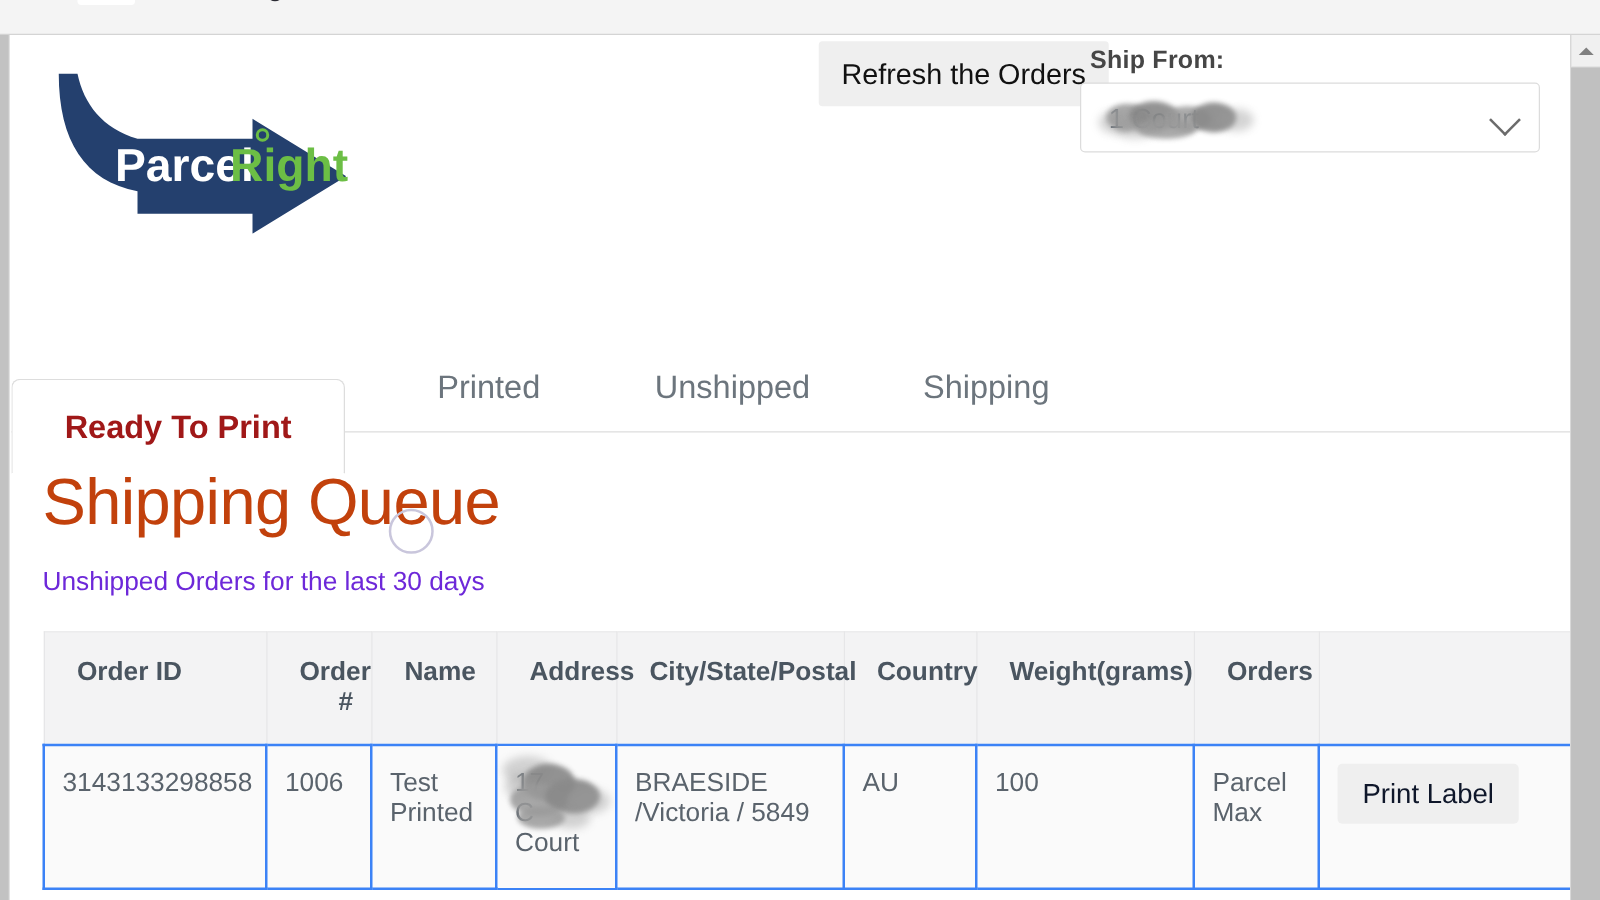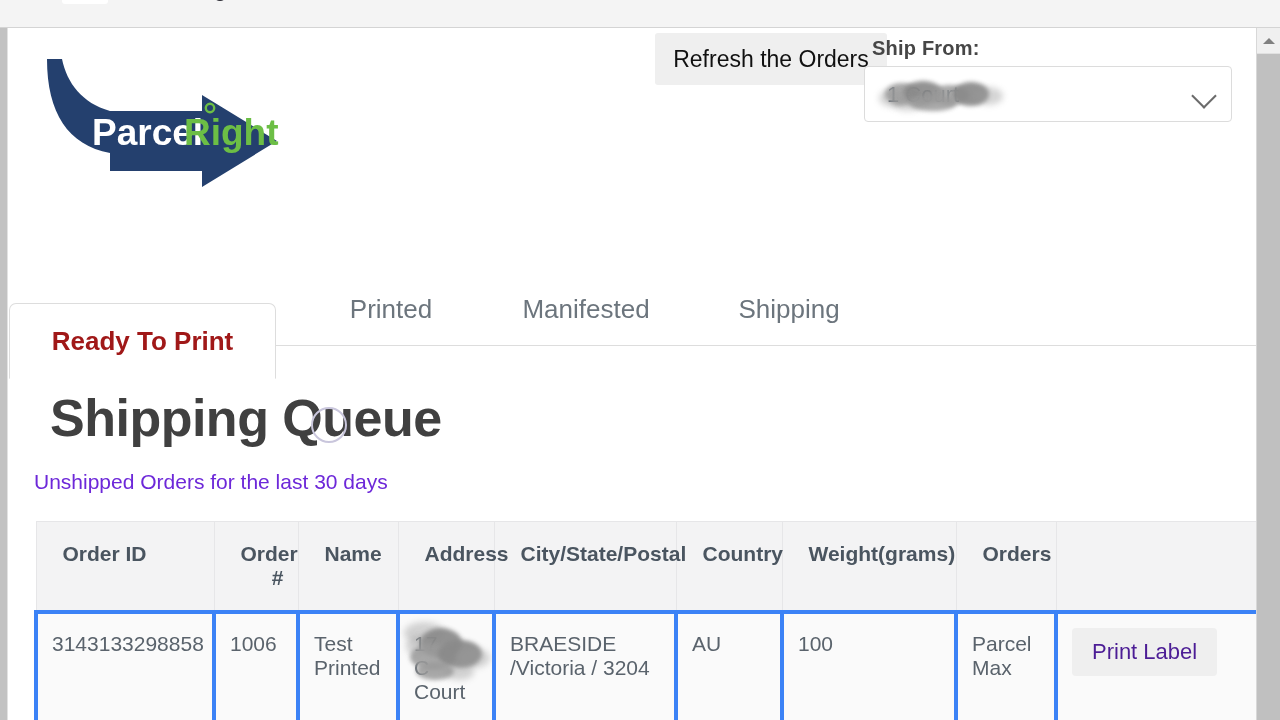--- a/index.html
+++ b/index.html
@@ -222,25 +222,25 @@
     border-bottom: 1px solid #ffffff;
     border-radius: 7px 7px 0 0;
     z-index: 3;
   }
 
   
   #content {
     padding: 30px 25px 0 25px;
   }
   #page-title {
-    margin: 16px;
+    margin: 0;
     font-family: "Liberation Sans", sans-serif;
     font-size: 52px;
-    font-weight: bold;
-    color: #404040;
+    font-weight: normal;
+    color: #c2410c;
     letter-spacing: -0.5px;
     line-height: 1.0;
   }
   #page-subtitle {
     margin: 26px 0 0 0;
     font-family: "Liberation Sans", sans-serif;
     font-size: 21px;
     color: #6d28d9;
   }
 
@@ -261,21 +261,21 @@
     font-weight: bold;
     text-align: left;
     vertical-align: top;
     padding: 20px 14px 0 26px;
     height: 90px;
     box-sizing: border-box;
   }
   #orders-table th .wrap-right { display: block; text-align: right; }
   #orders-table td {
     background: #fafafa;
-    border: 4px solid #3b82f6;
+    border: 2px solid #3b82f6;
     color: #5a636c;
     font-size: 21px;
     text-align: left;
     vertical-align: top;
     padding: 18px 14px 0 14px;
     height: 115px;
     box-sizing: border-box;
   }
   
   .col-orderid  { width: 178px; }
@@ -297,21 +297,21 @@
     left: 4px; top: 8px;
     width: 92px; height: 74px;
     pointer-events: none;
   }
 
   #print-label-button {
     display: inline-block;
     background: #efefef;
     border: none;
     border-radius: 4px;
-    color: #4c1d95;
+    color: #0f172a;
     font-family: "Liberation Sans", sans-serif;
     font-size: 22px;
     padding: 11px 20px;
     margin-top: -4px;
     cursor: pointer;
     white-space: nowrap;
   }
 
   
   #click-ring {
@@ -383,21 +383,21 @@
     </div>
 
     <div id="tabs">
       <div class="tab active" style="left:0px; width:267px;margin-top:32px;">
         <span>Ready To Print</span>
       </div>
       <div class="tab" style="left:292px; width:180px;">
         <span>Printed</span>
       </div>
       <div class="tab" style="left:467px; width:220px;">
-        <span>Manifested</span>
+        <span>Unshipped</span>
       </div>
       <div class="tab" style="left:680px; width:200px;">
         <span>Shipping</span>
       </div>
     </div>
 
     <div id="content">
 
       <h1 id="page-title">Shipping Queue</h1>
       <p id="page-subtitle">Unshipped Orders for the last 30 days</p>
@@ -432,21 +432,21 @@
                 <div class="smudge soft" style="left:0px;  top:0px;  width:40px; height:22px;"></div>
                 <div class="smudge dark" style="left:16px; top:6px;  width:42px; height:30px;"></div>
                 <div class="smudge" style="left:6px;  top:22px; width:46px; height:26px;"></div>
                 <div class="smudge dark" style="left:34px; top:18px; width:44px; height:28px;"></div>
                 <div class="smudge soft" style="left:54px; top:26px; width:32px; height:20px;"></div>
                 <div class="smudge" style="left:12px; top:40px; width:38px; height:18px;"></div>
                 <div class="smudge soft" style="left:40px; top:42px; width:30px; height:16px;"></div>
                 <div class="smudge soft" style="left:2px;  top:14px; width:24px; height:20px;"></div>
               </div>
             </td>
-            <td>BRAESIDE /Victoria / 3204</td>
+            <td>BRAESIDE /Victoria / 5849</td>
             <td>AU</td>
             <td>100</td>
             <td>Parcel Max</td>
             <td>
               <span id="print-label-button">Print Label</span>
             </td>
           </tr>
         </tbody>
       </table>
     </div>

